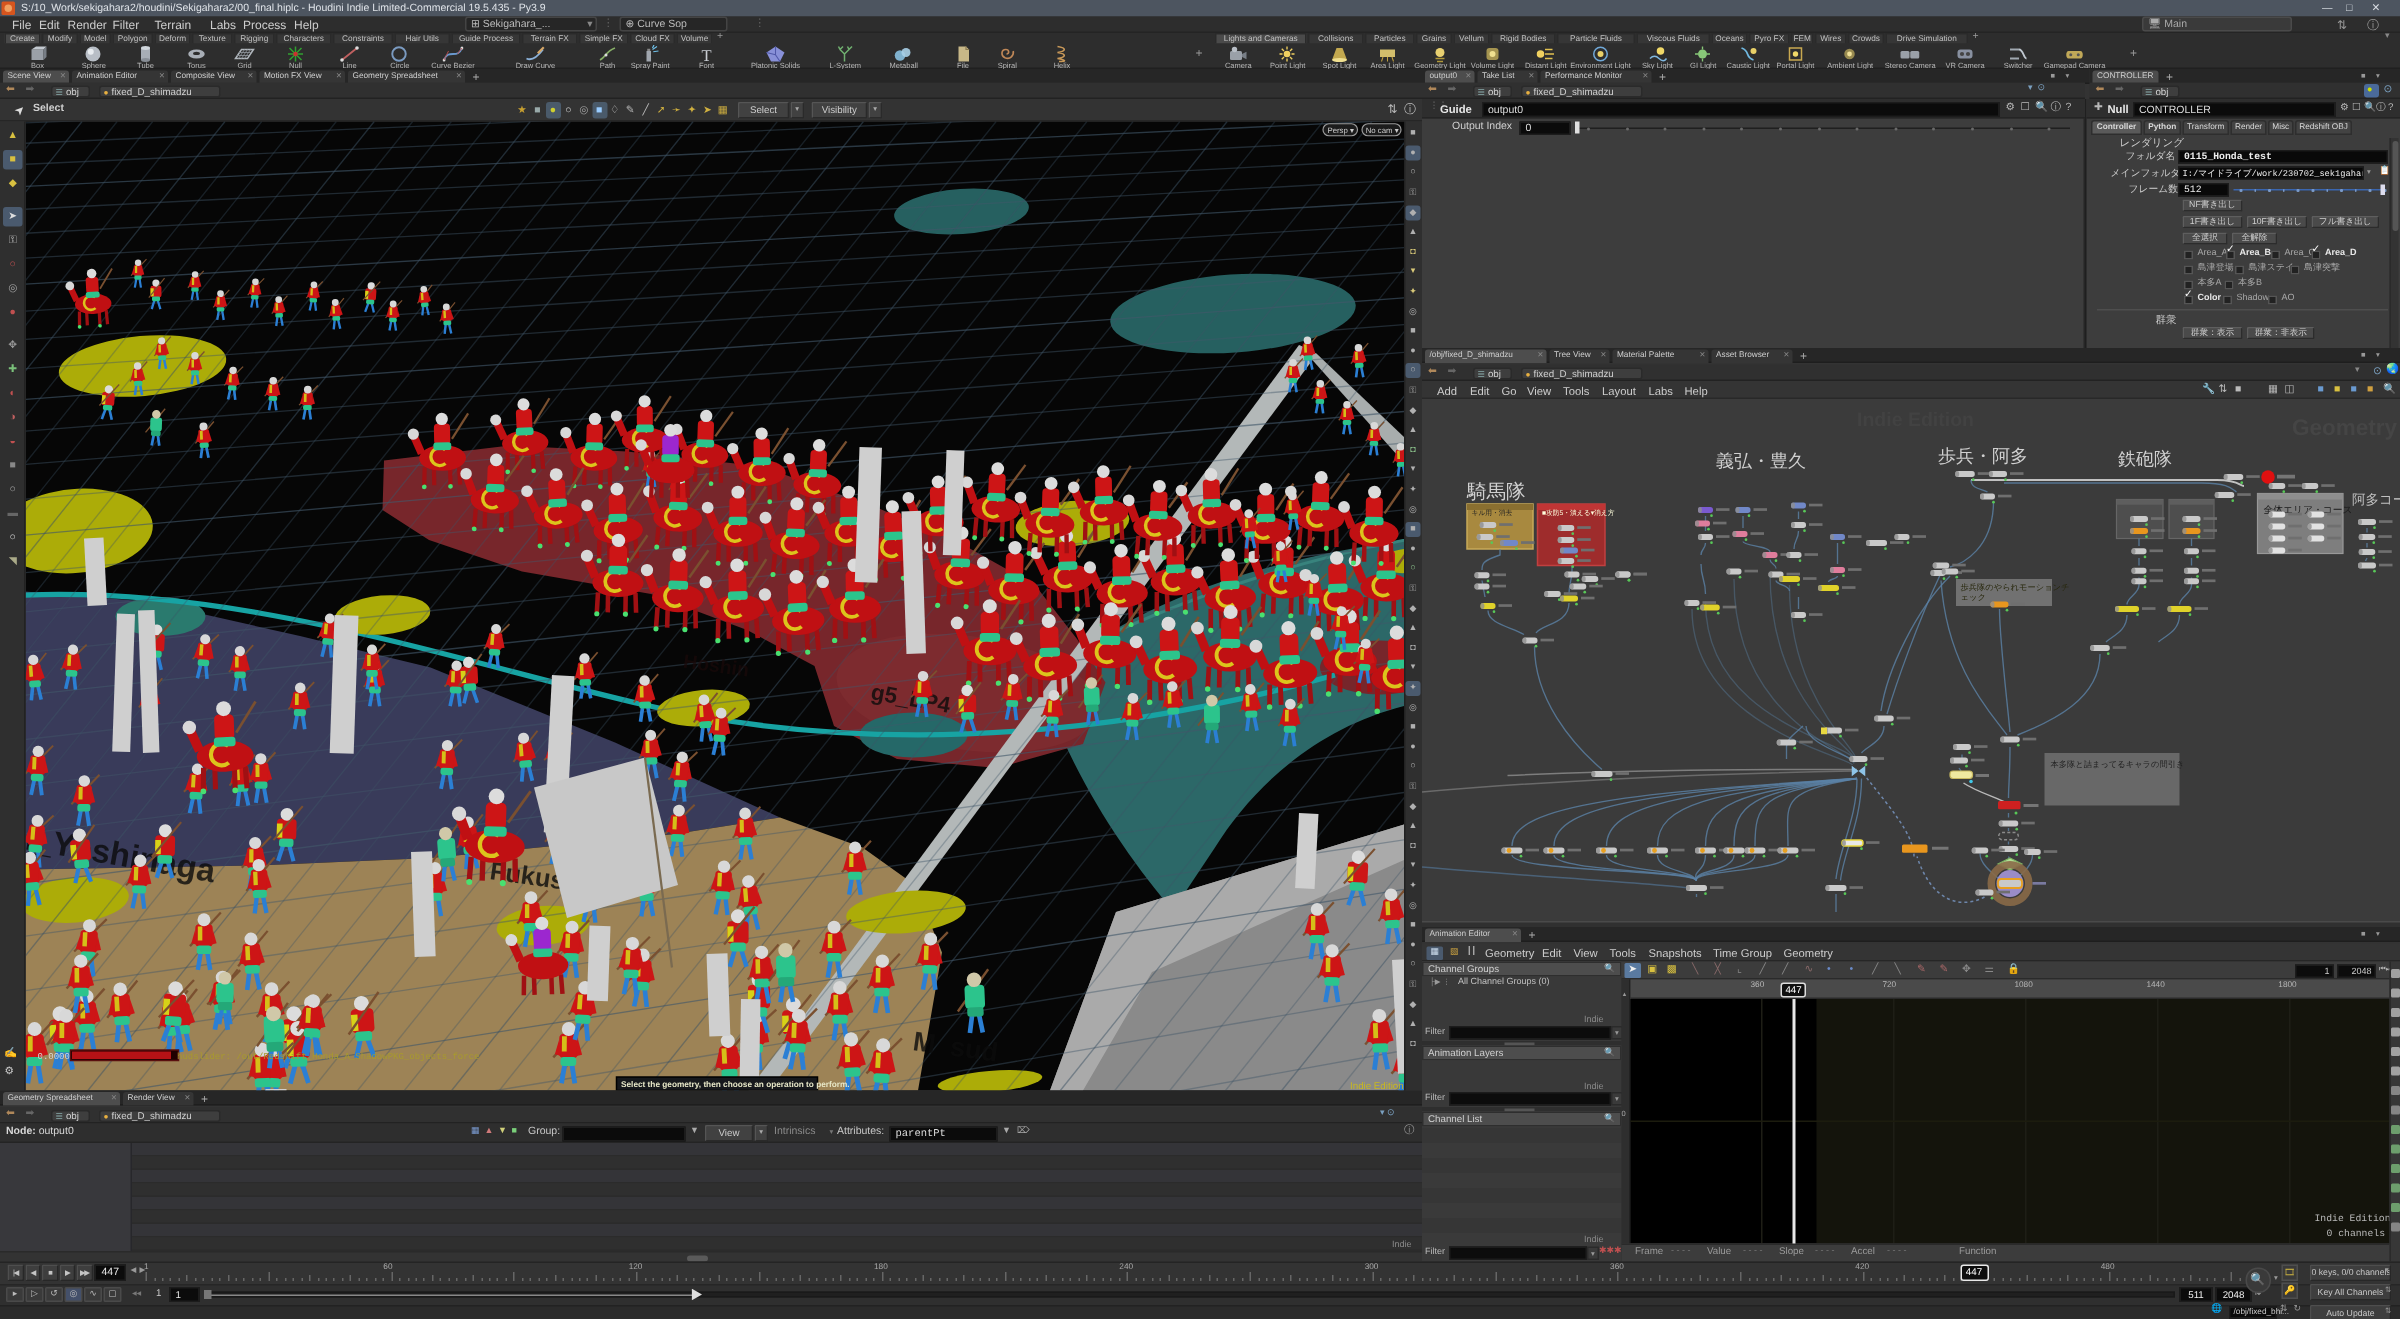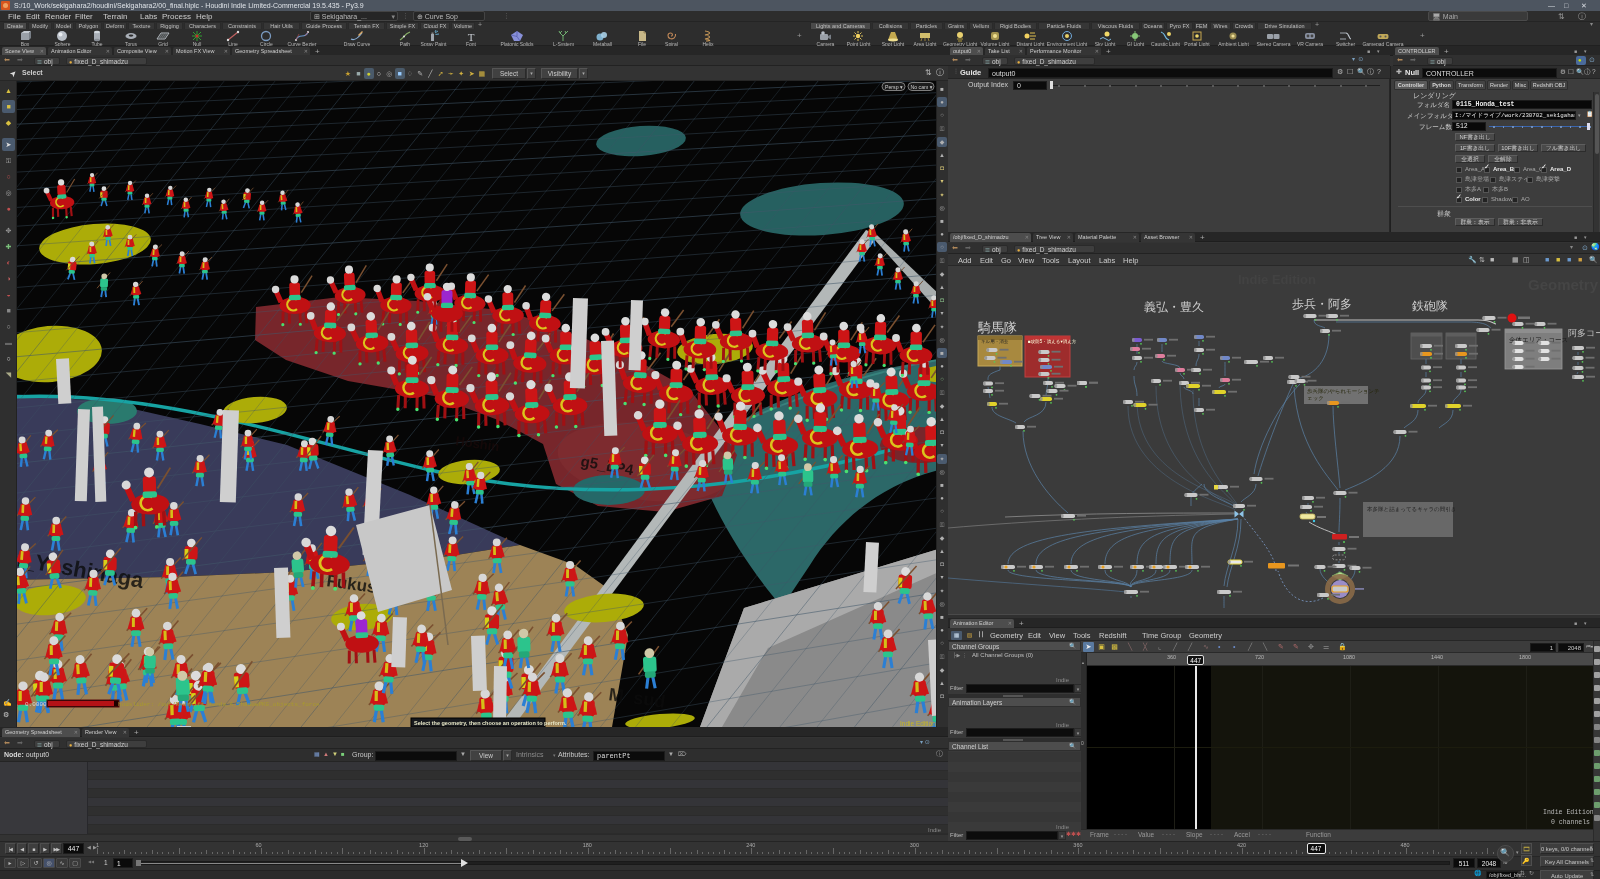--- a/index.html
+++ b/index.html
@@ -1921,21 +1921,21 @@
       <div style="color:#cde;font-size:6px;line-height:9px;text-align:center;">▦</div>
     </div>
     <div class="abs" style="left:964px;top:630.5px;width:11px;height:9px;">
       <div style="color:#c8a040;font-size:6px;line-height:9px;text-align:center;">▧</div>
     </div>
     <div class="abs" style="left:978px;top:631px;font-size:5px;color:#bbb;white-space:nowrap;line-height:6px;">┃┃</div>
     <div class="abs" style="left:990px;top:630px;font-size:7.5px;color:#cdcdcd;white-space:nowrap;line-height:11px;">Geometry</div>
     <div class="abs" style="left:1028px;top:630px;font-size:7.5px;color:#cdcdcd;white-space:nowrap;line-height:11px;">Edit</div>
     <div class="abs" style="left:1049px;top:630px;font-size:7.5px;color:#cdcdcd;white-space:nowrap;line-height:11px;">View</div>
     <div class="abs" style="left:1073px;top:630px;font-size:7.5px;color:#cdcdcd;white-space:nowrap;line-height:11px;">Tools</div>
-    <div class="abs" style="left:1099px;top:630px;font-size:7.5px;color:#cdcdcd;white-space:nowrap;line-height:11px;">Redshift</div>
+    <div class="abs" style="left:1099px;top:630px;font-size:7.5px;color:#cdcdcd;white-space:nowrap;line-height:11px;">Snapshots</div>
     <div class="abs" style="left:1142px;top:630px;font-size:7.5px;color:#cdcdcd;white-space:nowrap;line-height:11px;">Time Group</div>
     <div class="abs" style="left:1189px;top:630px;font-size:7.5px;color:#cdcdcd;white-space:nowrap;line-height:11px;">Geometry</div>
     <div class="abs" style="left:948px;top:641px;width:133px;height:200px;background:#393939;"></div>
     <div class="abs" style="left:948px;top:641px;width:133px;height:10px;background:#4d4d4d;border:1px solid #2e2e2e;"><span style="color:#d0d0d0;font-size:6.5px;line-height:9px;padding-left:3px;">Channel Groups</span><span style="color:#aaa;font-size:6px;float:right;padding-right:3px;line-height:9px;">🔍</span></div>
     <div class="abs" style="left:953px;top:652px;font-size:5px;color:#999;white-space:nowrap;line-height:6px;">├▶ ⋮</div>
     <div class="abs" style="left:972px;top:652px;font-size:6px;color:#c0c0c0;white-space:nowrap;line-height:7px;">All Channel Groups (0)</div>
     <div class="abs" style="left:1056px;top:677px;font-size:6px;color:#8a8a8a;white-space:nowrap;line-height:7px;">Indie</div>
     <div class="abs" style="left:950px;top:685px;font-size:6px;color:#bbb;white-space:nowrap;line-height:7px;">Filter</div>
     <div class="abs" style="left:966px;top:684px;width:108px;height:9px;background:#0c0c0c;border:1px solid #1c1c1c;"></div>
     <div class="abs" style="left:1074px;top:684px;width:8px;height:9px;background:#3a3a3a;border:1px solid #2a2a2a;">

